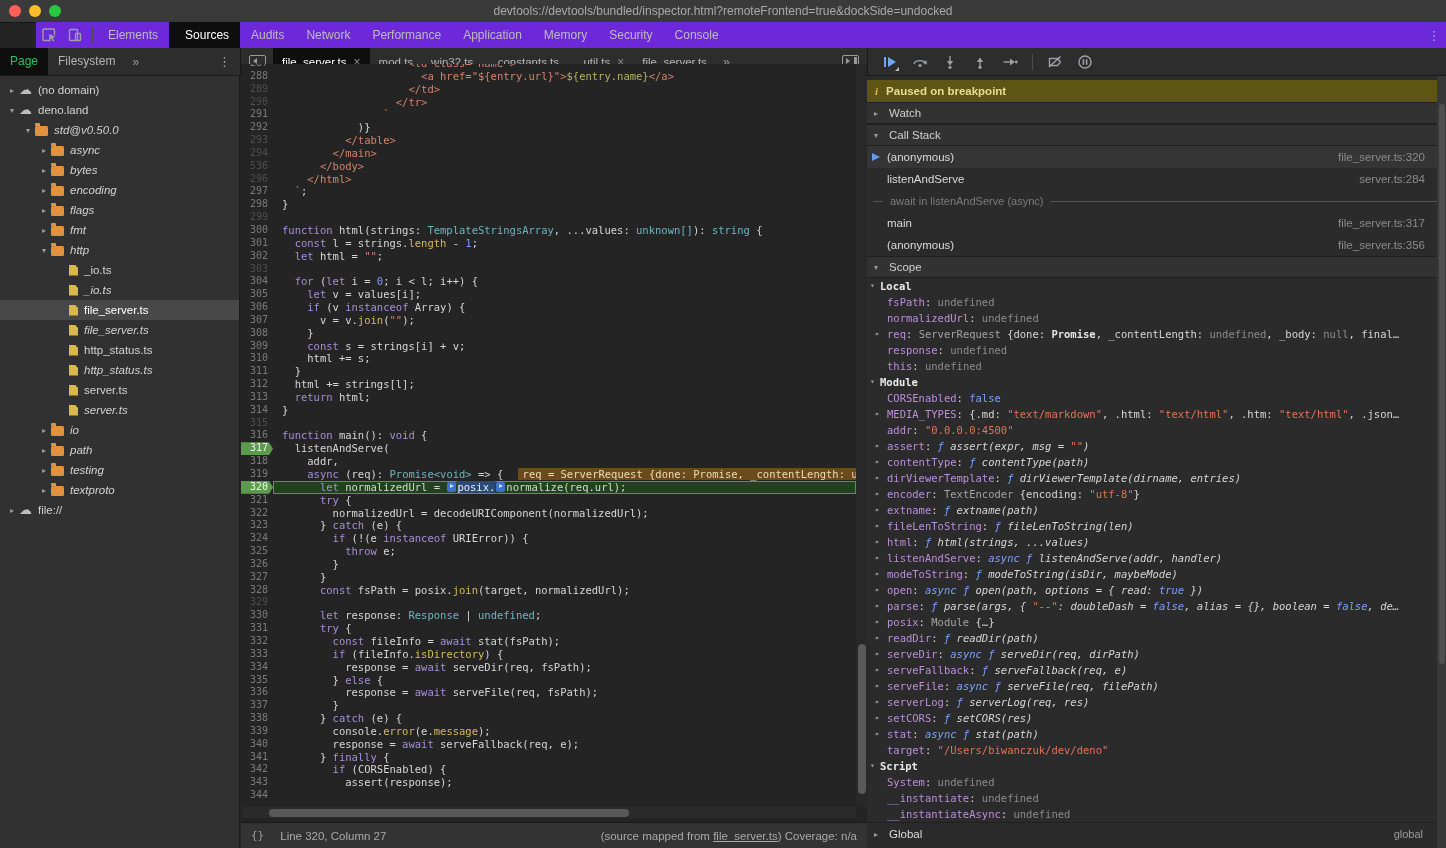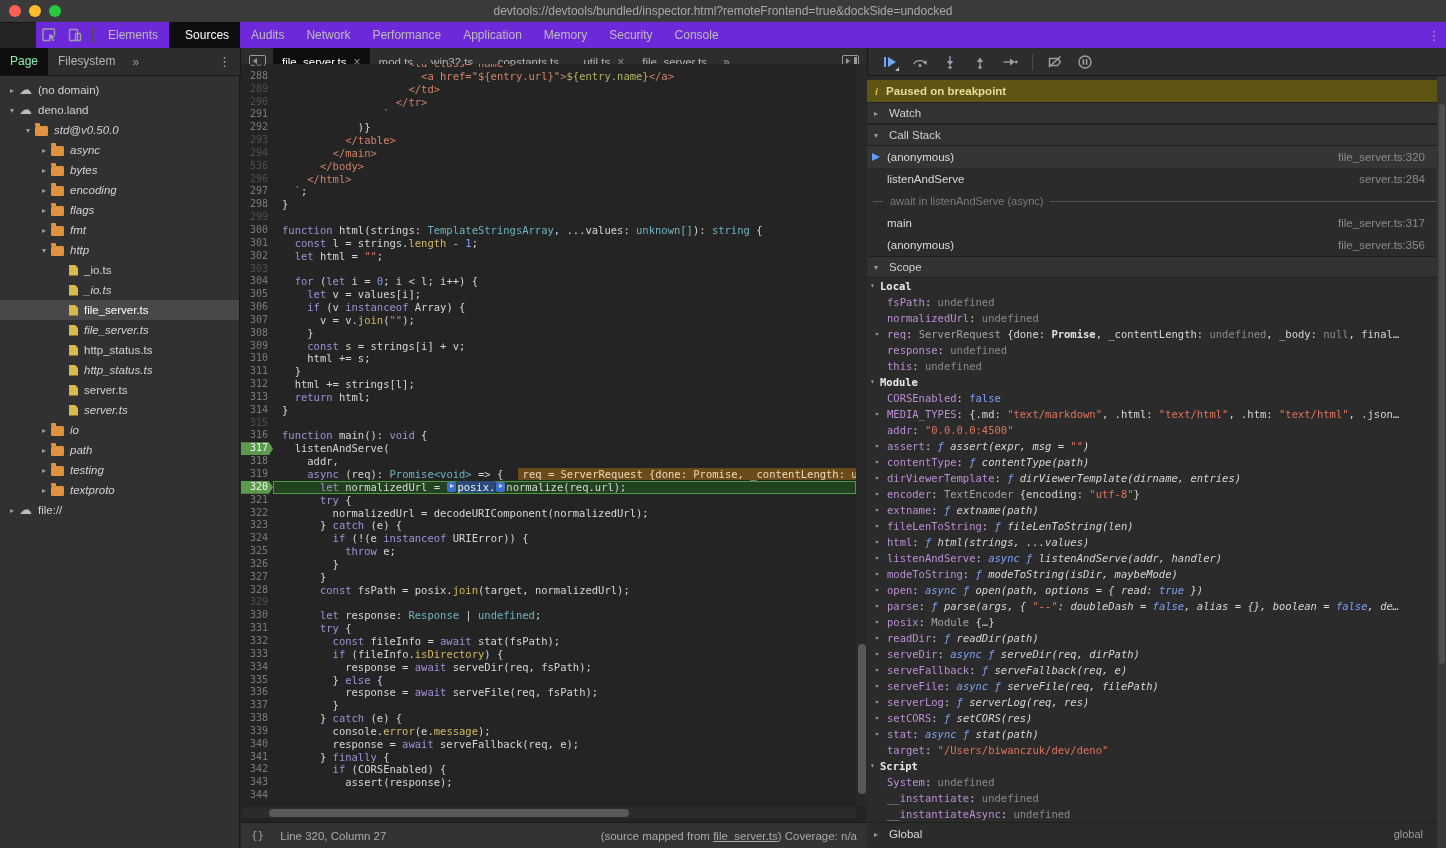--- a/index.html
+++ b/index.html
@@ -20,21 +20,21 @@
   .tbicon{width:26px;height:26px;display:flex;align-items:center;justify-content:center;}
   .vsep{width:1px;height:16px;background:#4b4b4b;margin:0 4px;}
   .ttab{padding:0 11px;height:26px;line-height:26px;font-size:12px;color:#bdbdbd;}
   .ttab.active{background:#0e0e0e;color:#fff;padding-left:16px;}
   .menudots{margin-left:auto;color:#a9a9a9;font-size:13px;width:24px;text-align:center;}
 
   
   .row2{left:0;top:48px;right:0;height:27px;display:flex;background:#2d2d2d;border-bottom:1px solid #191919;}
   .navsec{width:240px;display:flex;align-items:center;border-right:1px solid #191919;}
   .ntab{padding:0 10px;height:27px;line-height:27px;font-size:12px;color:#b5b5b5;}
-  .ntab.active{background:#0e0e0e;color:#86efac;}
+  .ntab.active{background:#0e0e0e;color:#22c55e;}
   .chev{color:#9a9a9a;font-size:12px;padding:0 7px;}
   .vdots{margin-left:auto;color:#a9a9a9;font-size:13px;padding:0 9px;}
   .edsec{width:626px;display:flex;align-items:center;border-right:1px solid #191919;overflow:hidden;}
   .etabs{display:flex;align-items:center;height:27px;flex:1;overflow:hidden;}
   .etab{display:flex;align-items:center;padding:0 9px;height:27px;font-size:11.5px;color:#b5b5b5;white-space:nowrap;}
   .etab.active{background:#0e0e0e;color:#fff;}
   .etab .x{margin-left:7px;color:#8f8f8f;font-size:12px;}
   .panelicon{width:15px;height:11px;border:1px solid #9a9a9a;border-radius:2px;position:relative;flex:none;}
   .panelicon.pl{margin:0 7px 0 8px;}
   .panelicon.pr{margin:0 8px 0 6px;}

